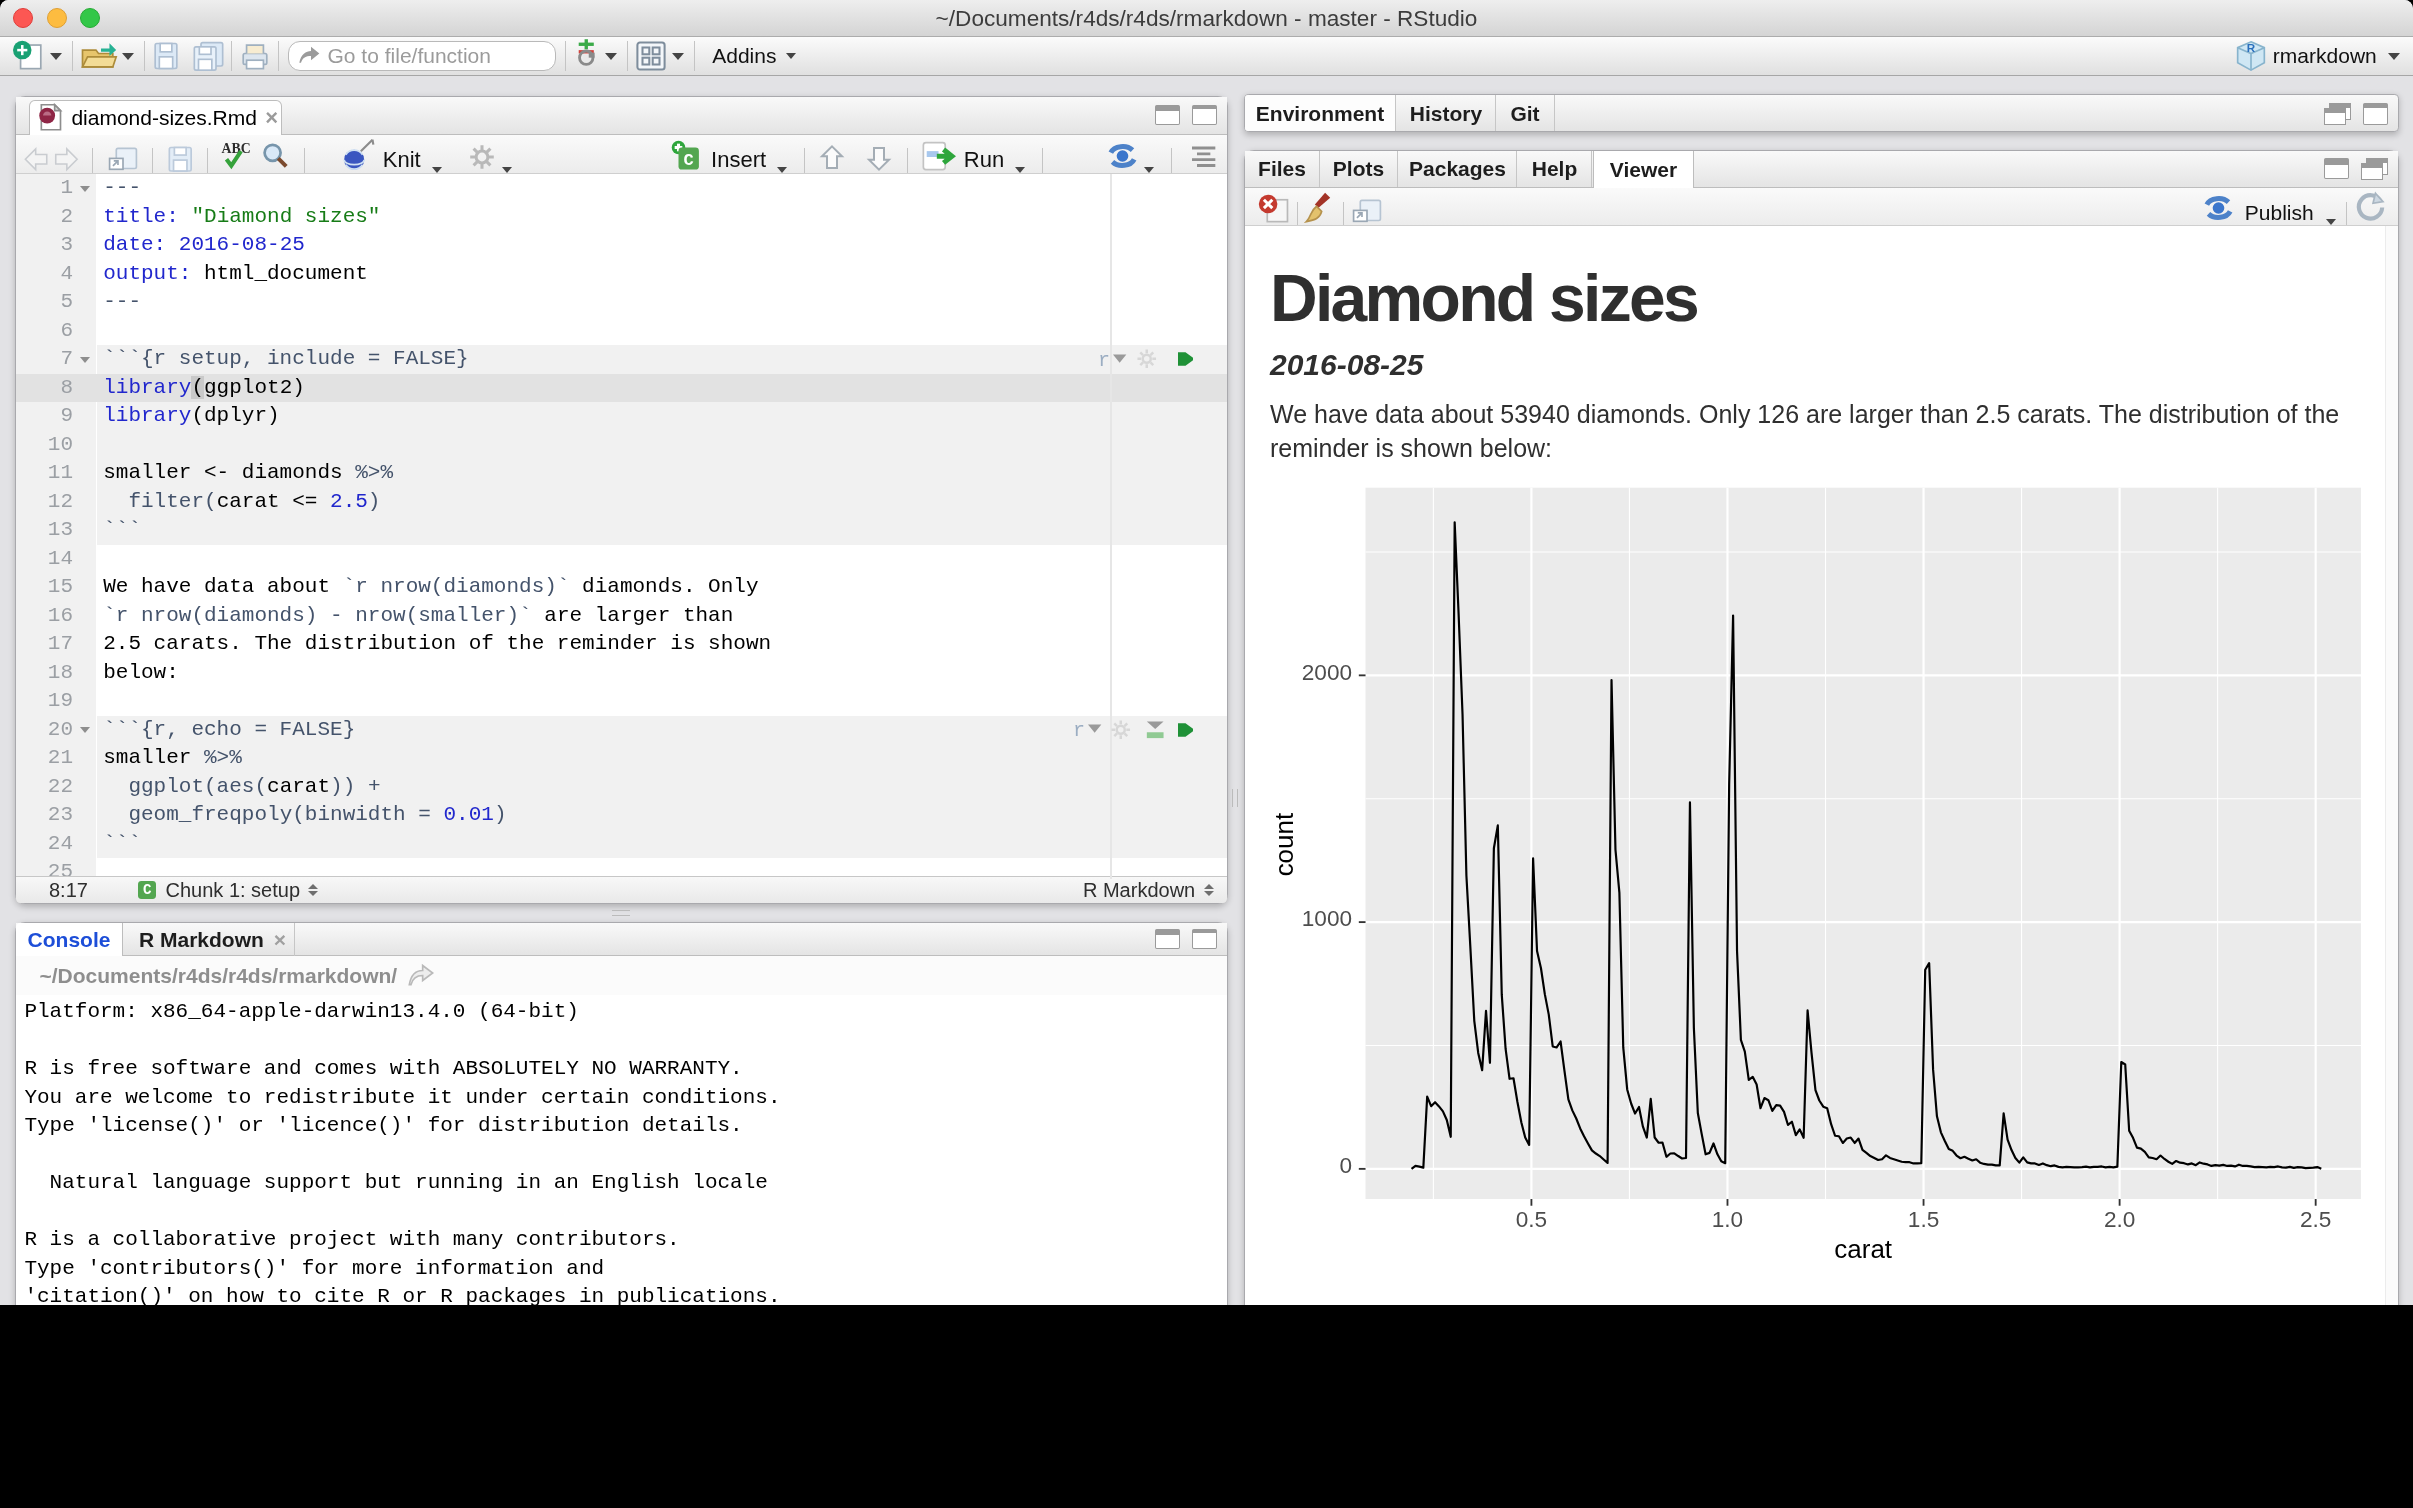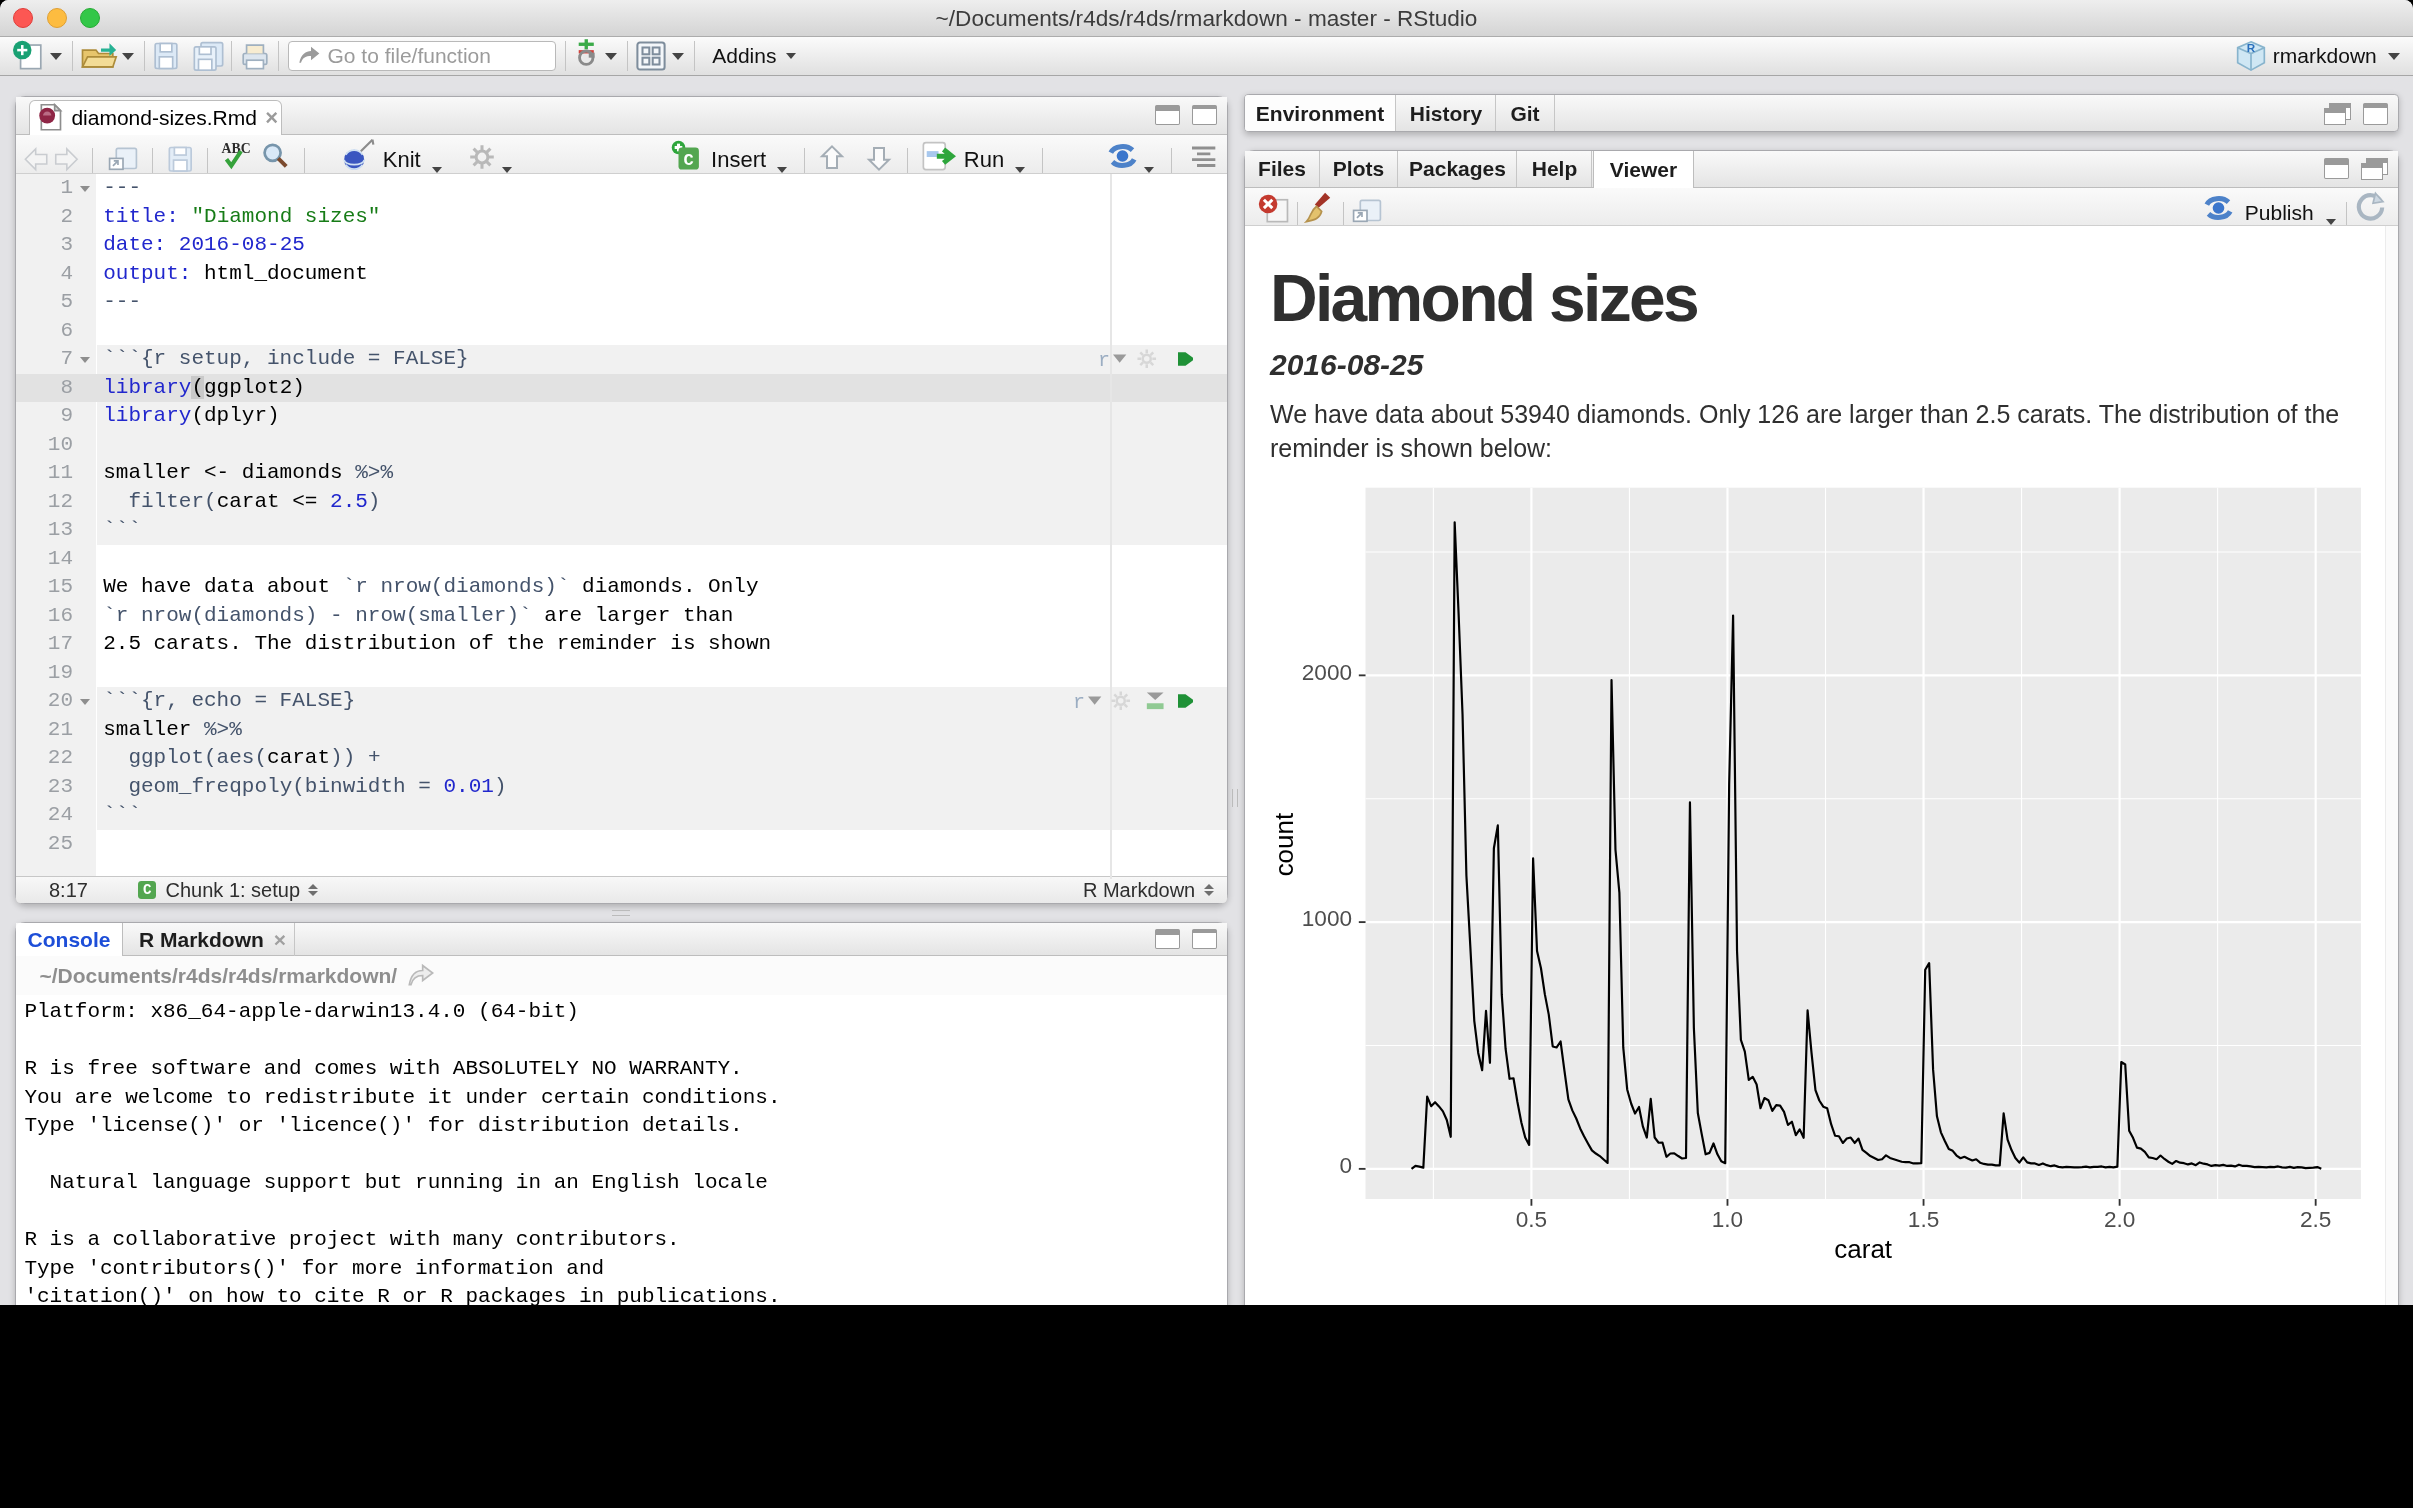--- a/index.html
+++ b/index.html
@@ -73,21 +73,21 @@
         <rect x="10" y="8" width="14" height="9" fill="#fff" stroke="#aebfd2" stroke-width="2"></rect>
         <rect x="9" y="23" width="16" height="13" fill="#fff" stroke="#aebfd2" stroke-width="2"></rect>
       </svg>
     <div class="mtsep"></div>
     <svg width="34" height="32" viewBox="0 0 40 38">
         <rect x="6" y="16" width="28" height="13" rx="2" fill="#dde6ef" stroke="#9fb0c0" stroke-width="2"></rect>
         <path d="M10 16 L10 6 L30 6 L30 16" fill="#f7ecd1" stroke="#9fb0c0" stroke-width="2"></path>
         <rect x="10" y="24" width="20" height="10" fill="#fff" stroke="#9fb0c0" stroke-width="2"></rect>
       </svg>
     <div class="mtsep"></div>
-    <div style="width:268px;height:30px;background:#fff;border:0.8px solid #b9b9b9;border-radius:4px;white-space:nowrap;display:flex;align-items:center;margin:0 3.4px">
+    <div style="width:268px;height:30px;background:#fff;border:0.8px solid #b9b9b9;border-radius:12px;white-space:nowrap;display:flex;align-items:center;margin:0 3.4px">
       <svg width="25" height="20" viewBox="0 0 30 24" style="margin-left:6.7px">
           <path d="M4 20 C6 10 12 6 18 6 L18 1 L28 9 L18 17 L18 12 C12 12 8 14 6 20 Z" fill="#9b9b9b"></path>
         </svg>
       <span style="color:#9b9b9b;font-size:21px;margin-left:6.7px">Go to file/function</span>
     </div>
     <div class="mtsep"></div>
     <svg width="28.5" height="34" viewBox="0 0 34 40">
         <rect x="8" y="4" width="18" height="4" fill="#3bab49"></rect>
         <rect x="15" y="0" width="4" height="12" fill="#3bab49"></rect>
         <rect x="8" y="13" width="18" height="4" fill="#d2413a"></rect>
@@ -245,20 +245,21 @@
         <div class="cl chunk cur"><span class="ln">8</span><span class="fold"></span><span class="ct"><k>library</k><span style="background:#c9c9c9">(</span>ggplot2)</span></div>
         <div class="cl chunk"><span class="ln">9</span><span class="fold"></span><span class="ct"><k>library</k>(dplyr)</span></div>
         <div class="cl chunk"><span class="ln">10</span><span class="fold"></span><span class="ct"></span></div>
         <div class="cl chunk"><span class="ln">11</span><span class="fold"></span><span class="ct">smaller &lt;- diamonds <s>%&gt;%</s></span></div>
         <div class="cl chunk"><span class="ln">12</span><span class="fold"></span><span class="ct">  <s>filter(</s>carat &lt;= <k>2.5</k><s>)</s></span></div>
         <div class="cl chunk"><span class="ln">13</span><span class="fold"></span><span class="ct"><s>```</s></span></div>
         <div class="cl"><span class="ln">14</span><span class="fold"></span><span class="ct"></span></div>
         <div class="cl"><span class="ln">15</span><span class="fold"></span><span class="ct">We have data about <s>`r nrow(diamonds)`</s> diamonds. Only</span></div>
         <div class="cl"><span class="ln">16</span><span class="fold"></span><span class="ct"><s>`r nrow(diamonds) - nrow(smaller)`</s> are larger than</span></div>
         <div class="cl"><span class="ln">17</span><span class="fold"></span><span class="ct">2.5 carats. The distribution of the reminder is shown</span></div>
+        <div class="cl"><span class="ln">18</span><span class="fold"></span><span class="ct">below:</span></div>
         <div class="cl"><span class="ln">19</span><span class="fold"></span><span class="ct"></span></div>
         <div class="cl chunk"><span class="ln">20</span><span class="fold"><i class="fa"></i></span><span class="ct"><s>```{r, echo = FALSE}</s></span>
           <div class="cicons"><svg width="30" height="25" viewBox="0 0 36 30" style="font-size:25px">
                 <text x="0" y="23" font-size="24" fill="#9badc2" font-family="Liberation Mono">r</text>
                 <path d="M18 9 L34 9 L26 19 Z" fill="#9a9a9a"></path>
               </svg><svg width="23.5" height="23.5" viewBox="0 0 38 38" style="margin-left:6.7px">
                 <circle cx="19" cy="19" r="6.5" fill="none" stroke="#d7d7d7" stroke-width="4"></circle>
                 <g stroke="#d7d7d7" stroke-width="4">
                   <path d="M19 4 L19 10 M19 28 L19 34 M4 19 L10 19 M28 19 L34 19 M8.5 8.5 L13 13 M25 25 L29.5 29.5 M29.5 8.5 L25 13 M13 25 L8.5 29.5"></path>
                 </g>

